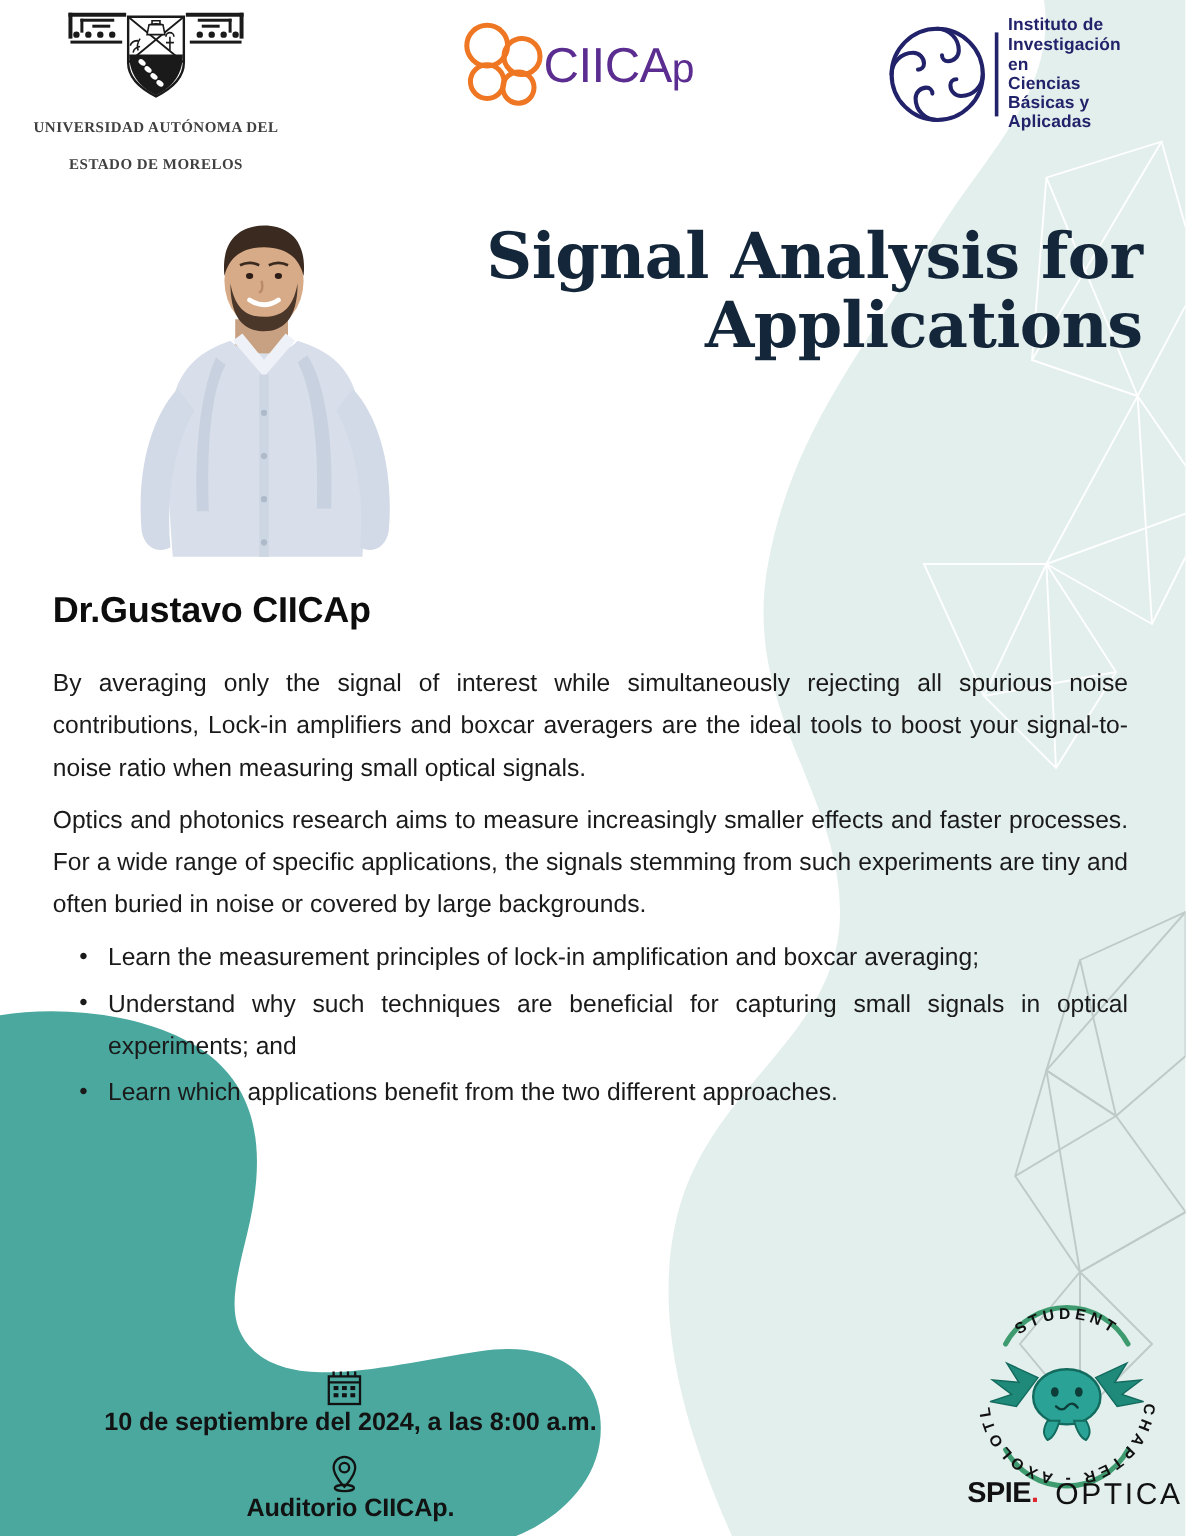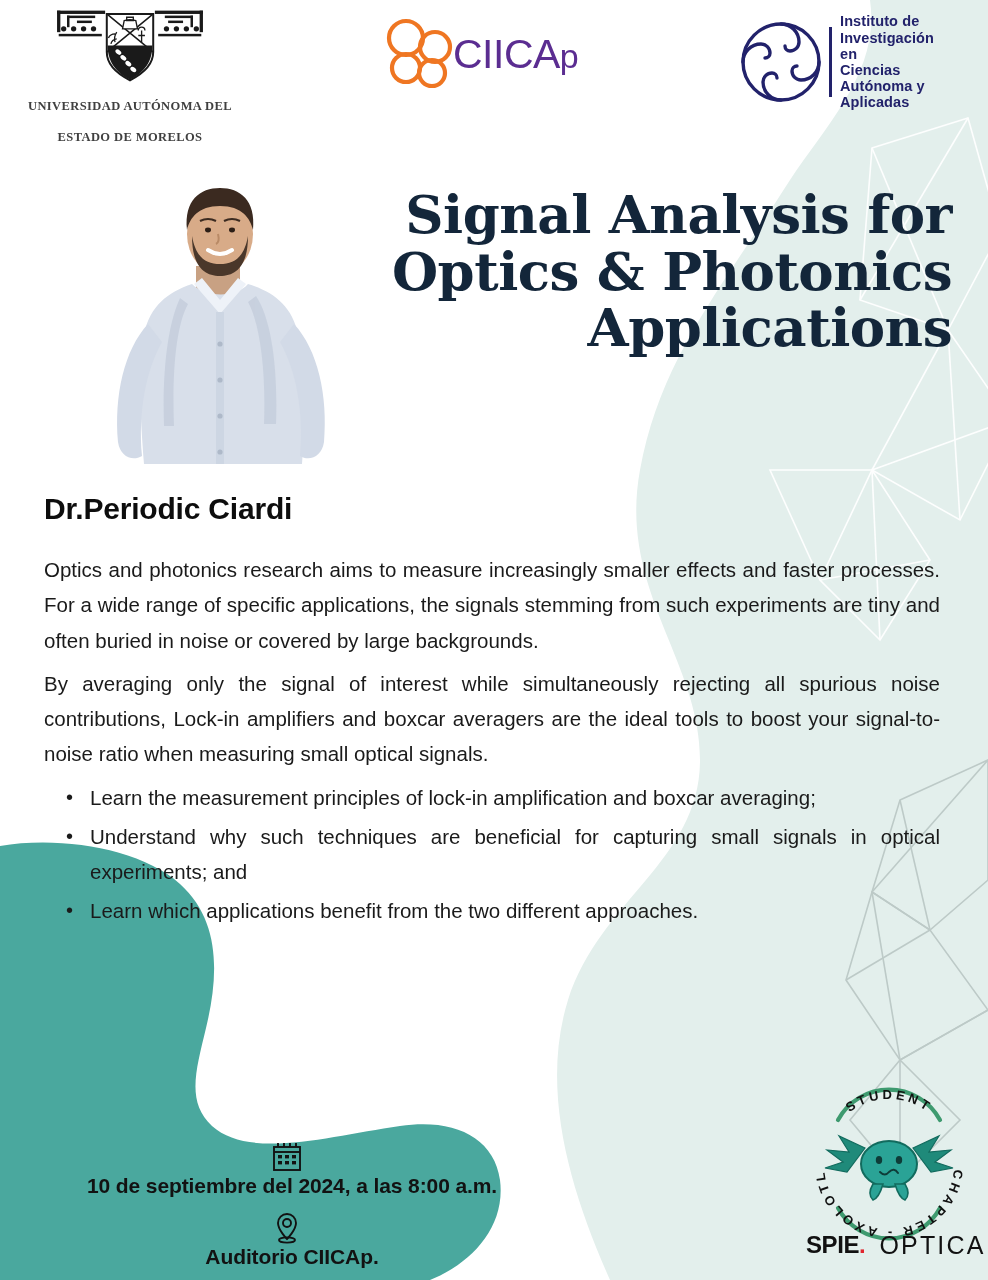--- a/index.html
+++ b/index.html
@@ -197,21 +197,21 @@
           <path d="M84,46 A38,38 0 0,1 46,84 A18,18 0 0,1 28,66 A9,9 0 0,1 37,57 A5,5 0 0,1 42,62"></path>
           <path d="M46,84 A38,38 0 0,1 8,46 A18,18 0 0,1 26,28 A9,9 0 0,1 35,37 A5,5 0 0,1 30,42"></path>
           <path d="M8,46 A38,38 0 0,1 46,8 A18,18 0 0,1 64,26 A9,9 0 0,1 55,35 A5,5 0 0,1 50,30"></path>
         </g>
       </svg>
       <div class="iicba-bar"></div>
       <div class="iicba-text">
         <div>Instituto de</div>
         <div>Investigación en</div>
         <div>Ciencias</div>
-        <div>Autónoma y</div>
+        <div>Básicas y</div>
         <div>Aplicadas</div>
       </div>
     </div>
   </div>
 
   <div class="photo">
     <svg width="264" height="300" viewBox="0 0 264 300" xmlns="http://www.w3.org/2000/svg">
       <rect width="264" height="300" fill="#ffffff"></rect>
 
       <path d="M108,92 h44 v40 h-44z" fill="#c8a183"></path>
@@ -252,29 +252,28 @@
         <path d="M112,47 q8,-4 16,0" stroke="#3b2a20" stroke-width="2.2" fill="none"></path>
         <path d="M136,47 q8,-4 16,0" stroke="#3b2a20" stroke-width="2.2" fill="none"></path>
       </g>
       <path d="M120,76 q12,8 24,0" stroke="#ffffff" stroke-width="4" fill="none" stroke-linecap="round"></path>
       <path d="M130,60 q2,8 -2,10" stroke="#b98a66" stroke-width="2" fill="none"></path>
     </svg>
   </div>
 
   <div class="title">
     <span class="ln">Signal Analysis for</span>
-    <span class="ln">Optics &amp; Photonics</span>
     <span class="ln">Applications</span>
   </div>
 
-  <div class="speaker">Dr.Periodic Ciardi</div>
+  <div class="speaker">Dr.Gustavo CIICAp</div>
 
   <div class="body-copy">
+    <p>By averaging only the signal of interest while simultaneously rejecting all spurious noise contributions, Lock-in amplifiers and boxcar averagers are the ideal tools to boost your signal-to-noise ratio when measuring small optical signals.</p>
     <p>Optics and photonics research aims to measure increasingly smaller effects and faster processes. For a wide range of specific applications, the signals stemming from such experiments are tiny and often buried in noise or covered by large backgrounds.</p>
-    <p>By averaging only the signal of interest while simultaneously rejecting all spurious noise contributions, Lock-in amplifiers and boxcar averagers are the ideal tools to boost your signal-to-noise ratio when measuring small optical signals.</p>
     <ul>
       <li class="nojust">Learn the measurement principles of lock-in amplification and boxcar averaging;</li>
       <li>Understand why such techniques are beneficial for capturing small signals in optical experiments; and</li>
       <li class="nojust">Learn which applications benefit from the two different approaches.</li>
     </ul>
   </div>
 
   <div class="footer">
 
     <div class="finfo">

